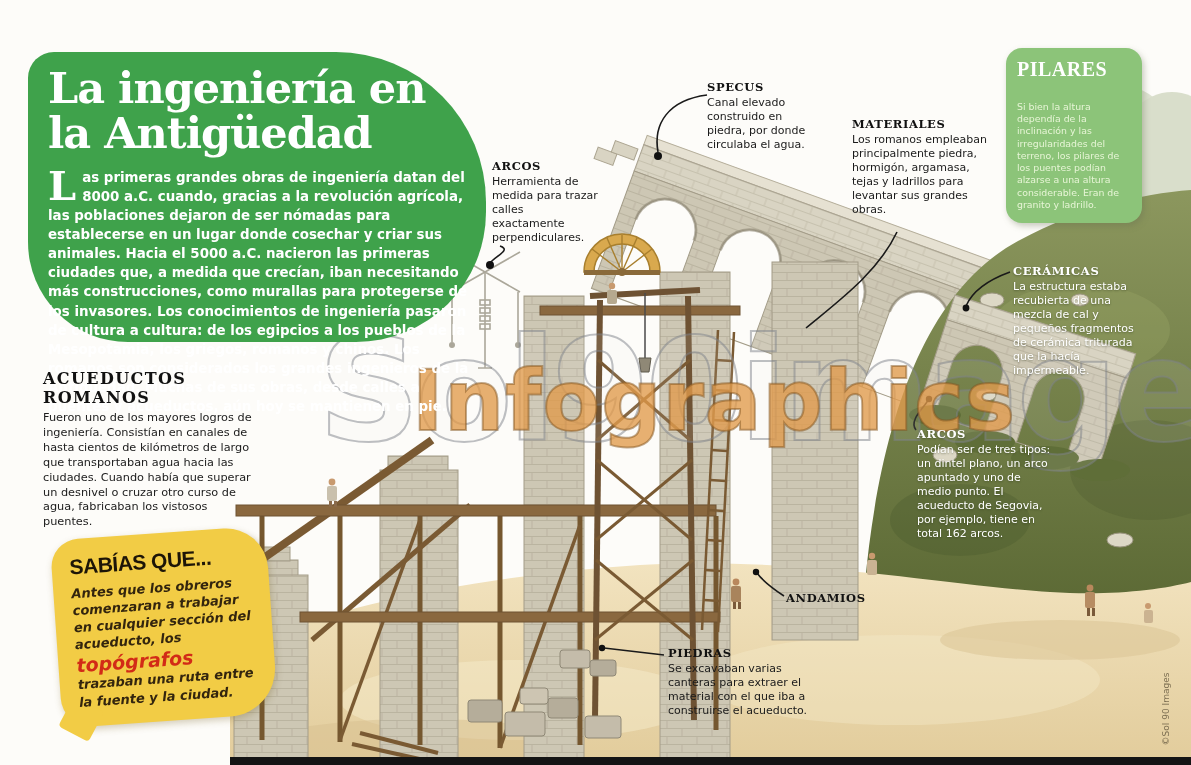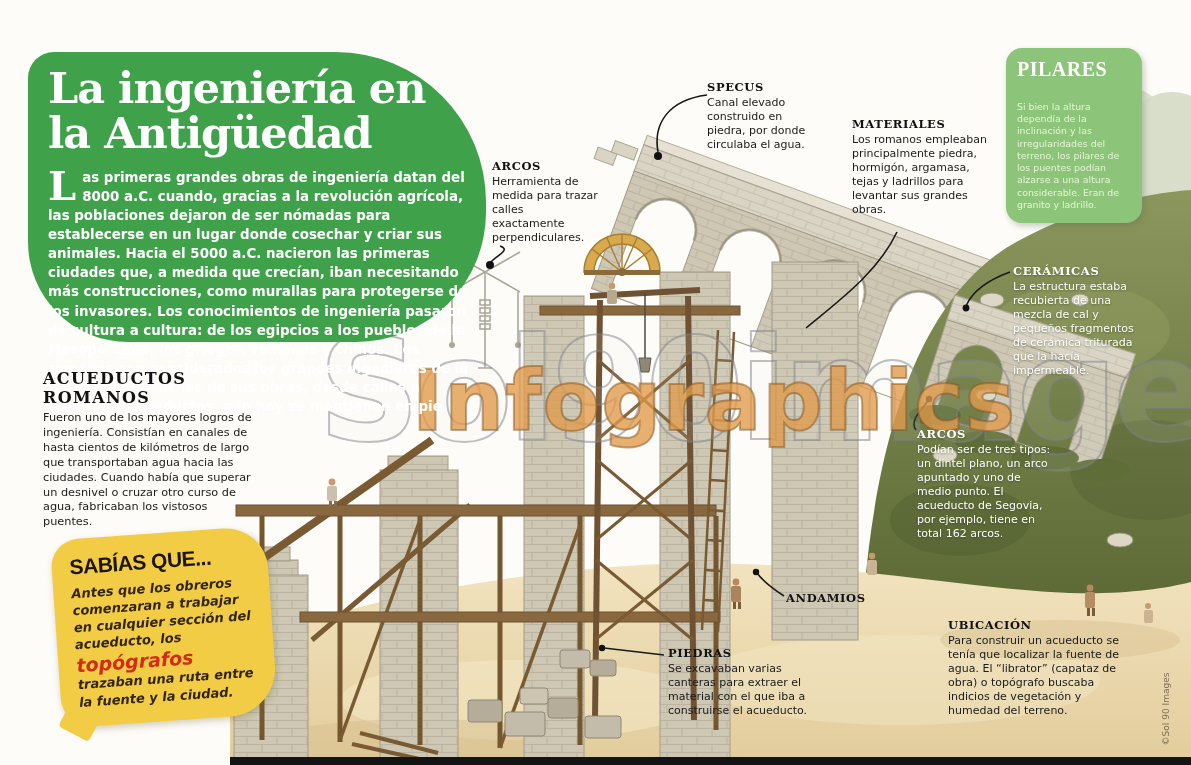--- a/index.html
+++ b/index.html
@@ -346,24 +346,20 @@
     <h4>ARCOS</h4>
     <p>Podían ser de tres tipos: un dintel plano, un arco apuntado y uno de medio punto. El acueducto de Segovia, por ejemplo, tiene en total 162 arcos.</p>
   </div>
   <div class="callout" style="left:786px;top:591px;width:138px">
     <h4>ANDAMIOS</h4>
   </div>
   <div class="callout" style="left:668px;top:646px;width:145px">
     <h4>PIEDRAS</h4>
     <p>Se excavaban varias canteras para extraer el material con el que iba a construirse el acueducto.</p>
   </div>
-  <div class="callout" style="left:948px;top:618px;width:182px">
-    <h4>UBICACIÓN</h4>
-    <p>Para construir un acueducto se tenía que localizar la fuente de agua. El “librator” (capataz de obra) o topógrafo buscaba indicios de vegetación y humedad del terreno.</p>
-  </div>
 
   <div class="qmark">?</div>
   <div class="sabias">
     <h3>SABÍAS QUE...</h3>
     <p>
       <span>Antes que los obreros comenzaran a trabajar en cualquier sección del acueducto, los</span>
       <strong class="hl">topógrafos</strong>
       <span>trazaban una ruta entre la fuente y la ciudad.</span>
     </p>
   </div>

